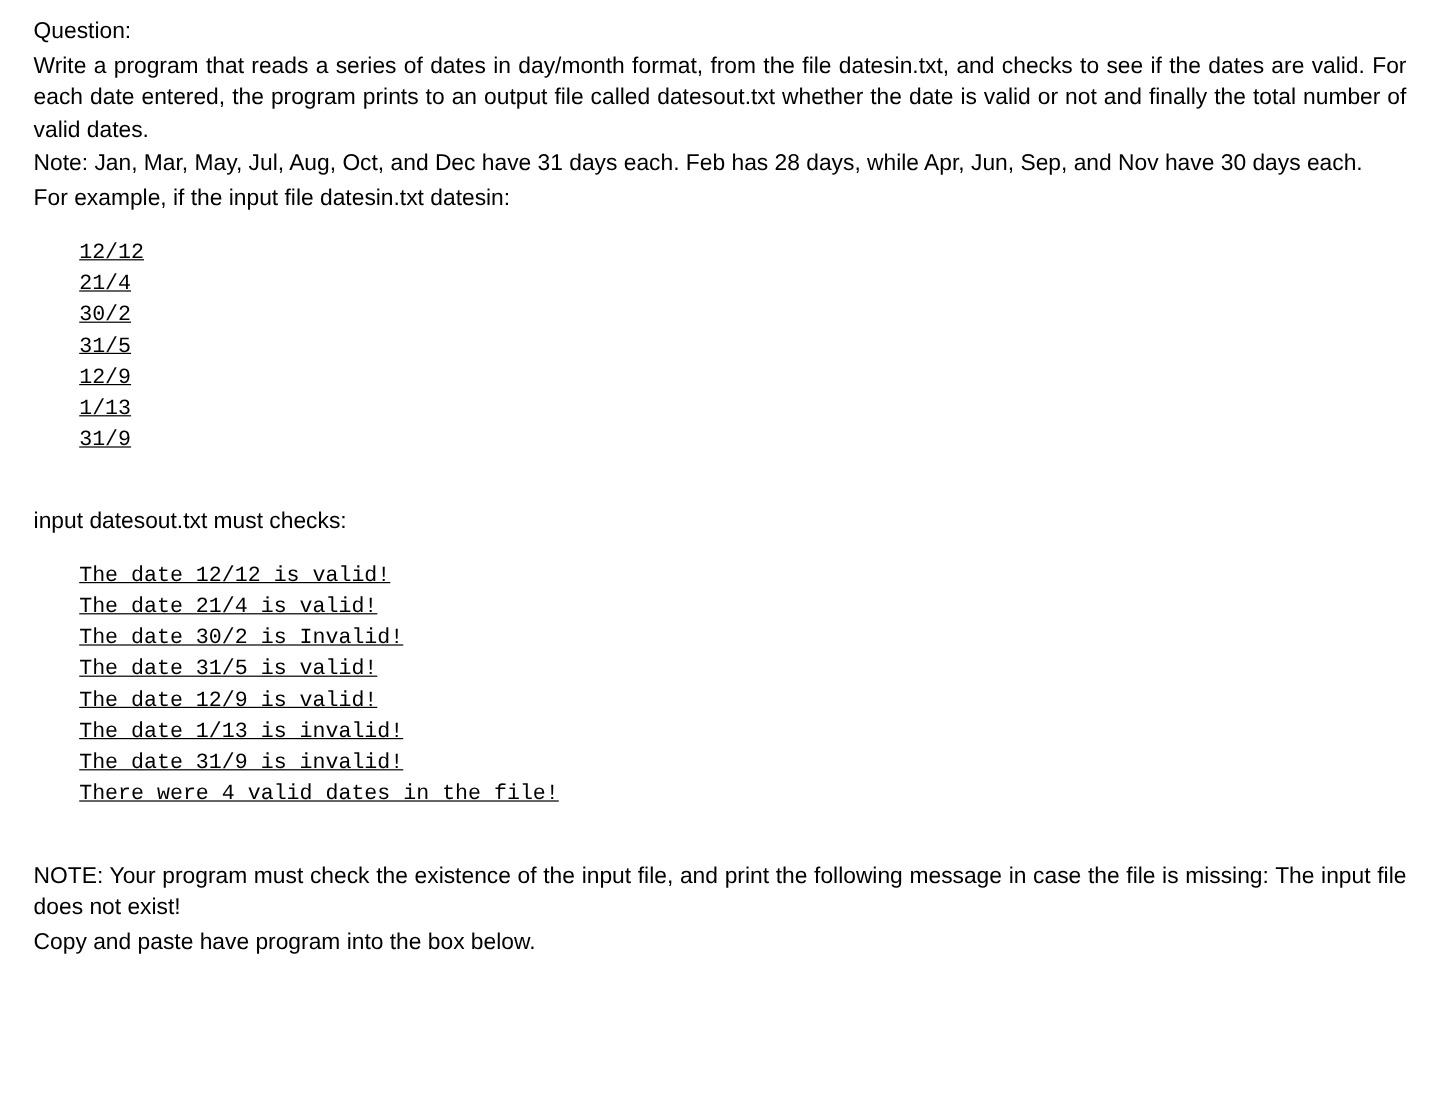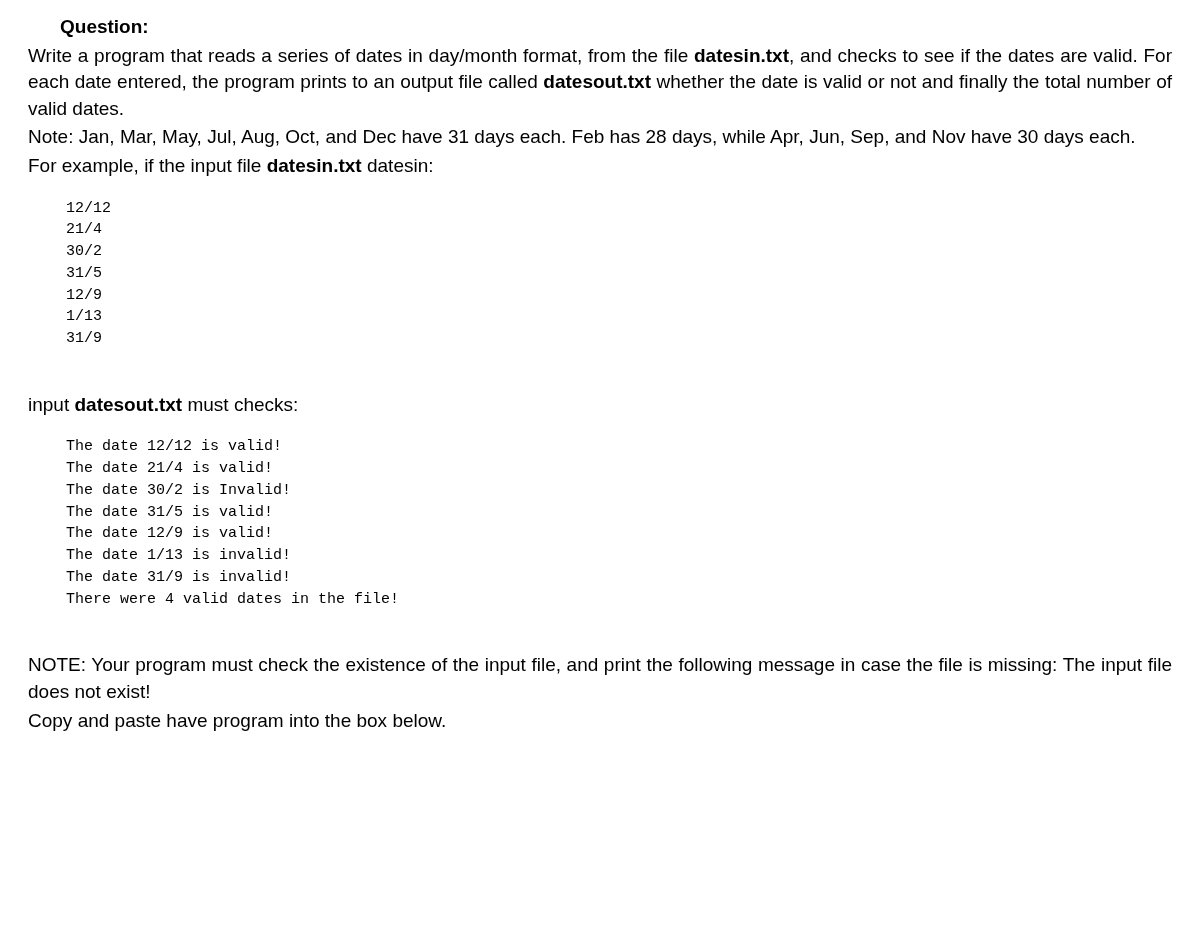--- a/index.html
+++ b/index.html
@@ -10,40 +10,40 @@
     body {
       font-family: 'Segoe UI', 'Helvetica Neue', Arial, sans-serif;
       font-size: 19px;
       line-height: 1.4;
       color: #000;
       background: #fff;
       padding: 14px 28px;
       width: 1200px;
     }
     .heading {
-      font-weight: bold;
-      margin-left: 32px;
+      font-weight: normal;
     }
     .bold {
-      font-weight: bold;
+      font-weight: normal;
     }
     .para {
       text-align: justify;
       margin-bottom: 2px;
     }
     .para-last {
       margin-bottom: 18px;
     }
     .code-block {
       font-family: 'Courier New', Courier, monospace;
-      font-size: 15px;
+      font-size: 18px;
       padding-left: 38px;
       line-height: 1.45;
       white-space: pre;
       margin-bottom: 24px;
+      text-decoration: underline;
     }
     .spacer {
       height: 18px;
     }
   </style>
 </head>
 <body>
 
 <div class="para">
   <span class="heading">Question:</span>

